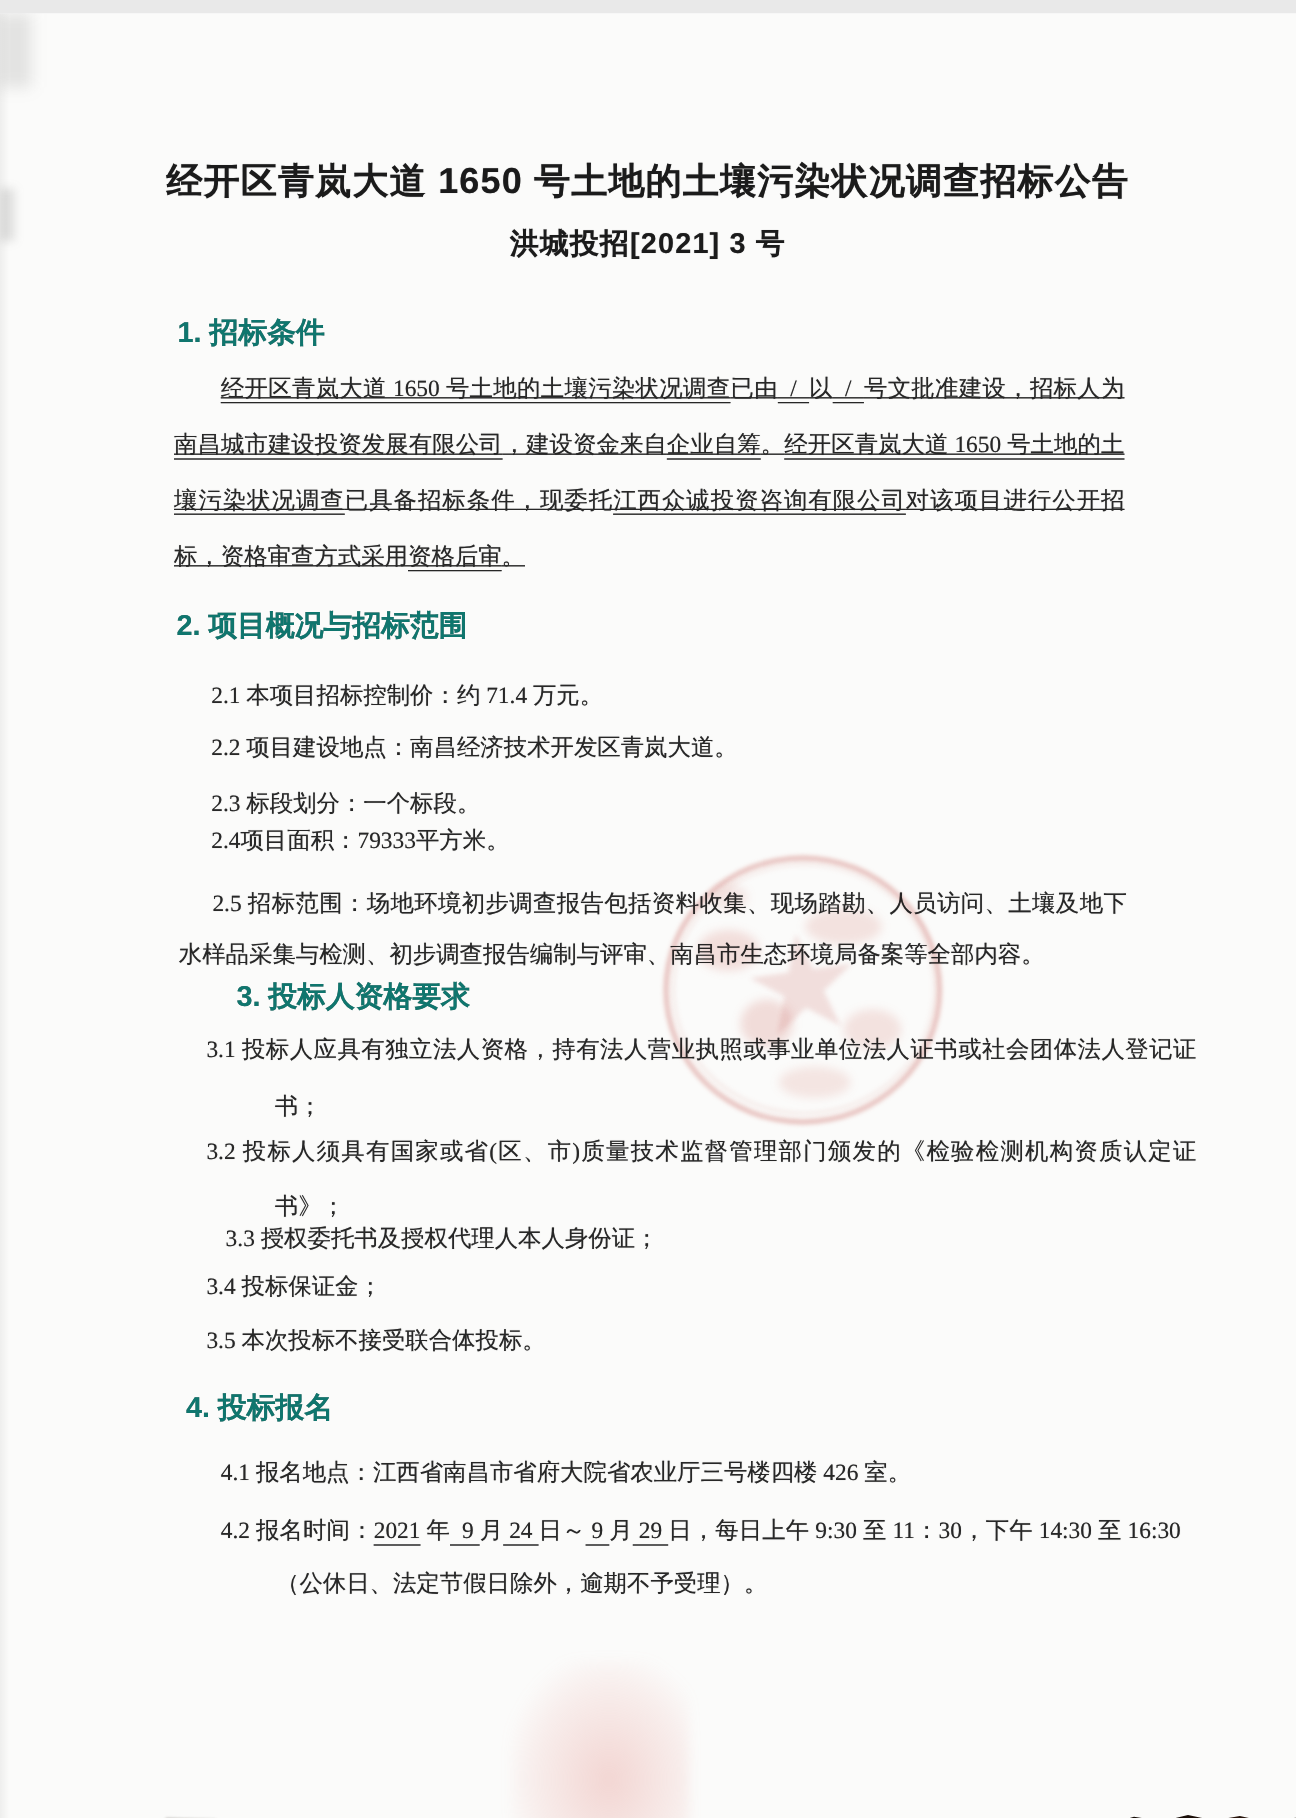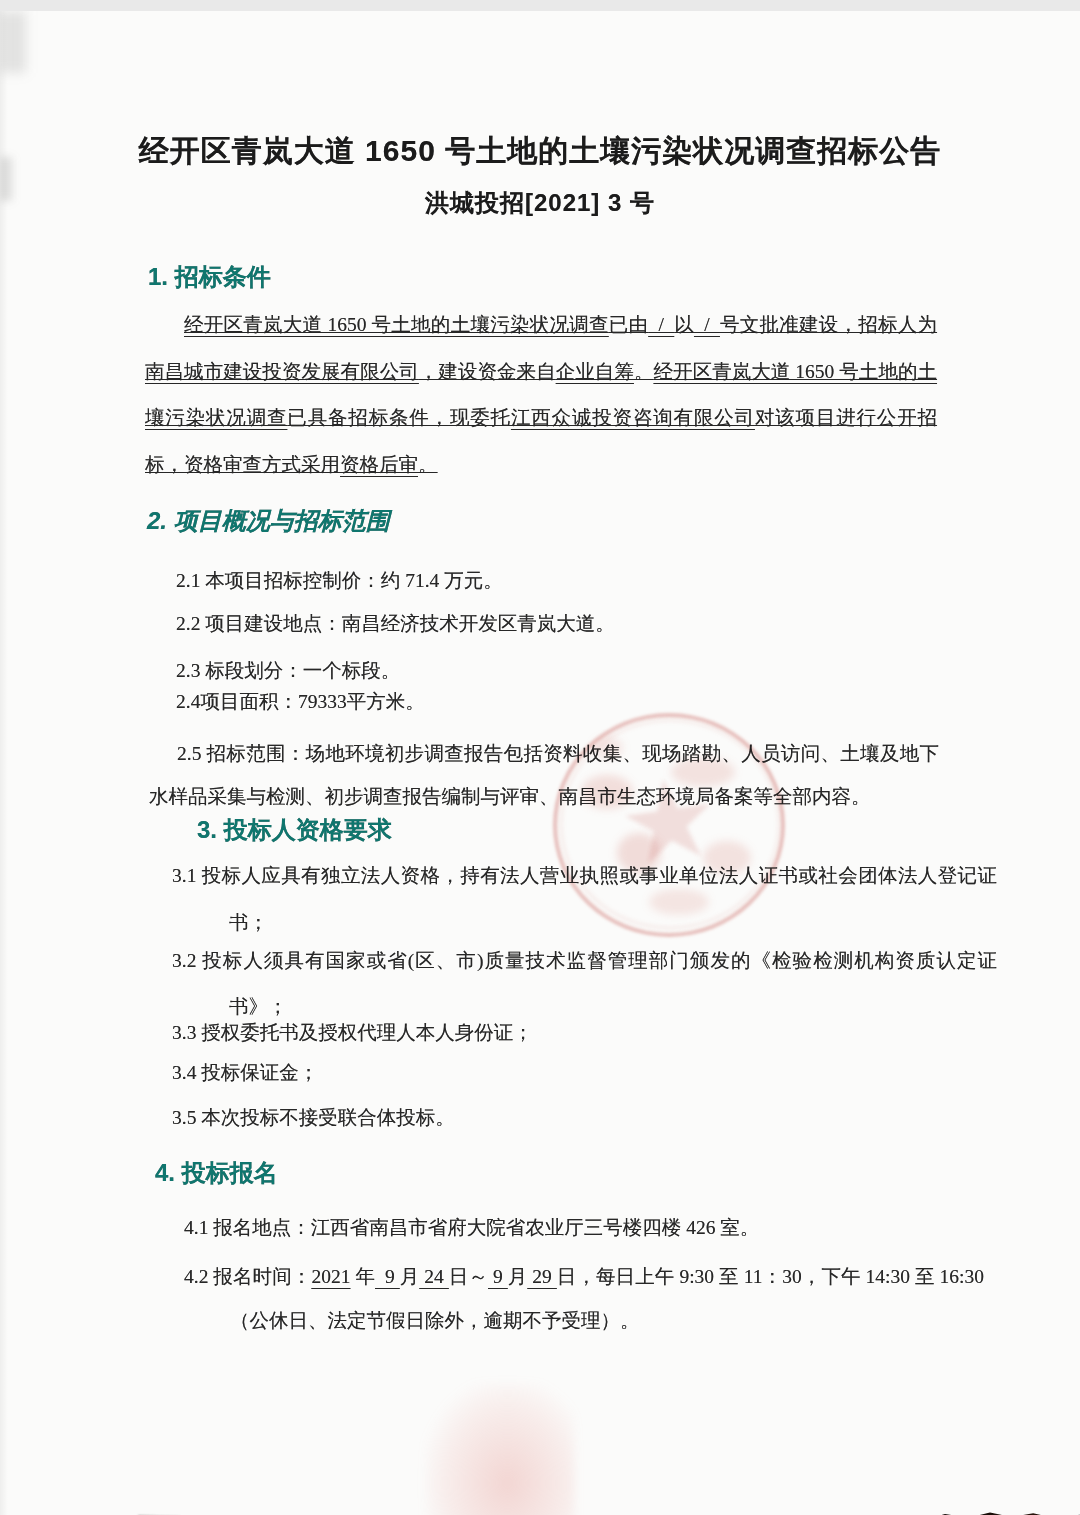--- a/index.html
+++ b/index.html
@@ -12,30 +12,30 @@
   .body-text{font-size:19.5px;line-height:27px;text-shadow:0 0 .6px rgba(45,45,45,.6);}
   .para{text-align:justify;white-space:pre-wrap;}
   .u{text-decoration:underline;text-underline-offset:5px;text-decoration-thickness:1.4px;}
   .heading{font-family:"Liberation Sans","DejaVu Sans",sans-serif;font-weight:700;font-size:24px;color:#0f766e;text-shadow:0 0 .5px rgba(30,30,30,.6);}
   .title{left:0;width:100%;text-align:center;font-family:"Liberation Sans","DejaVu Sans",sans-serif;font-weight:700;color:#1b1b1b;text-shadow:0 0 .6px rgba(30,30,30,.6);}
   #t1{top:120px;font-size:30px;letter-spacing:1px;}
   #t2{top:176px;font-size:24px;letter-spacing:1px;}
 
   #h1{top:250px;left:148px;}
   #p1{top:291px;left:145px;width:792px;line-height:46.5px;text-indent:39px;text-decoration:underline;}
-  #h2{top:494px;left:147px;font-style:italic;}
+  #h2{top:494px;left:147px;}
   #i21{top:556px;left:176px;}
   #i22{top:599px;left:176px;}
   #i23{top:646px;left:176px;}
   #i24{top:677px;left:176px;}
   #i25{top:721px;left:149px;width:790px;line-height:43px;text-indent:28px;text-align:justify;}
   #h3{top:803px;left:197px;}
   #i31{top:841px;left:172px;width:768px;line-height:47px;padding-left:57px;text-indent:-57px;text-align:justify;}
   #i32{top:927px;left:172px;width:768px;line-height:46px;padding-left:57px;text-indent:-57px;text-align:justify;}
-  #i33{top:1008px;left:172px;}
+  #i33{top:1008px;left:188px;}
   #i34{top:1048px;left:172px;}
   #i35{top:1093px;left:172px;}
   #h4{top:1146px;left:155px;}
   #i41{top:1203px;left:184px;}
   #i42{top:1244px;left:184px;width:754px;line-height:44px;padding-left:46px;text-indent:-46px;text-align:justify;white-space:pre-wrap;}
   #i43{top:1329px;left:184px;width:762px;}
 
   
   #seal{left:553px;top:702px;width:232px;height:224px;z-index:6;pointer-events:none;mix-blend-mode:multiply;}
   .seal-ring{position:absolute;left:0;top:0;right:0;bottom:0;border-radius:50%;

